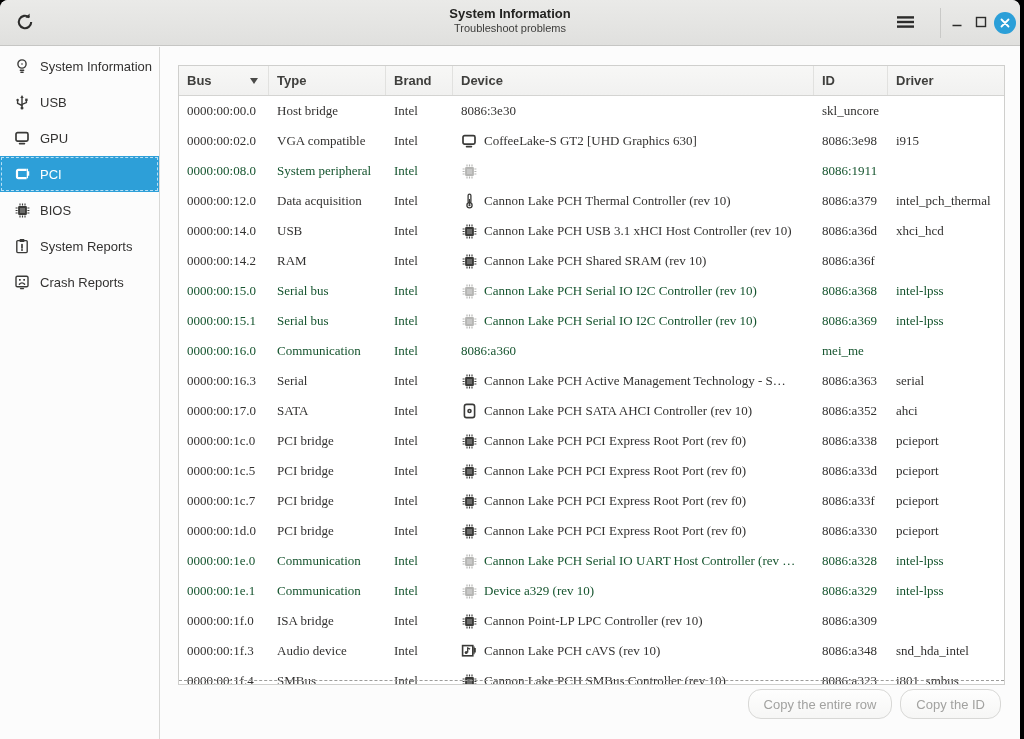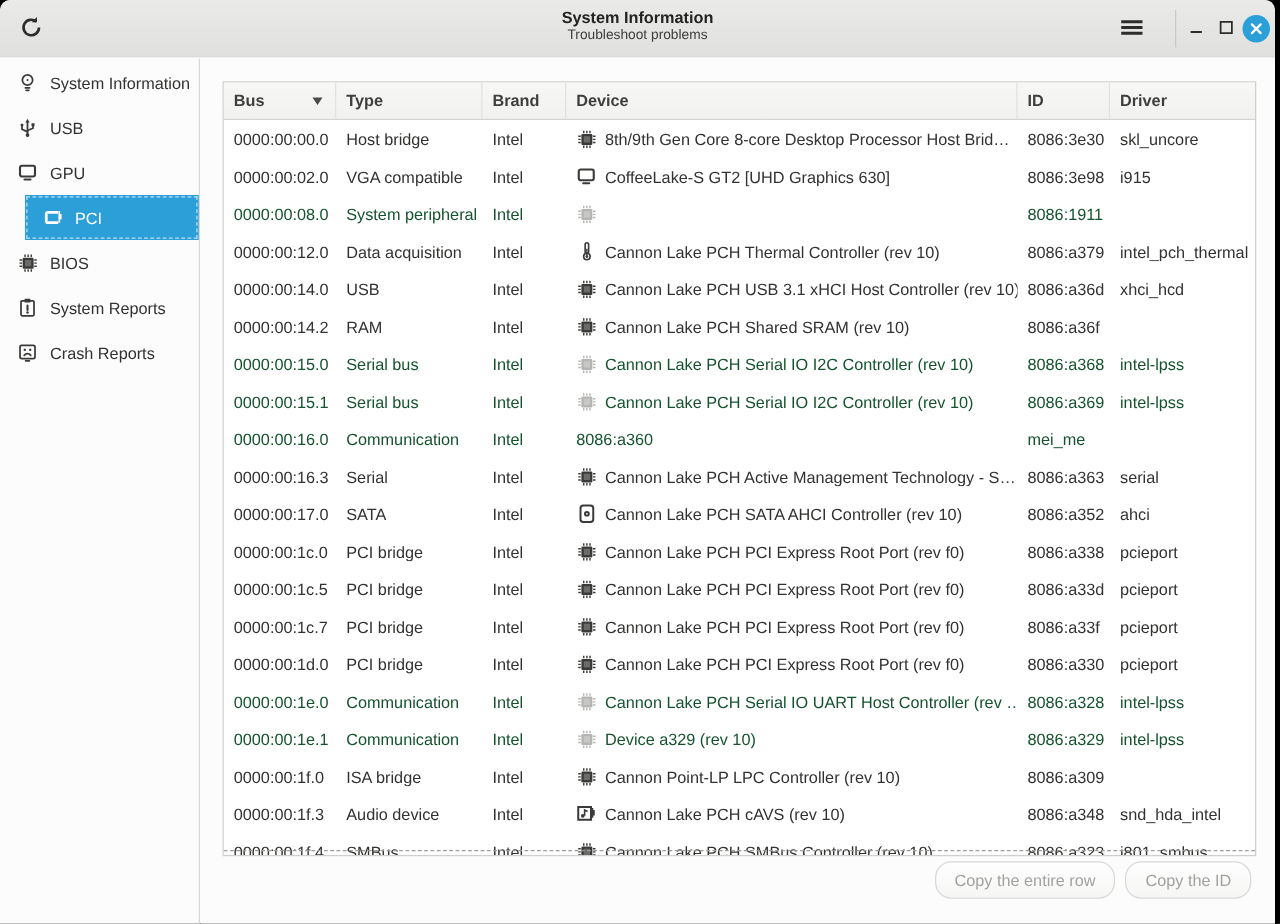--- a/index.html
+++ b/index.html
@@ -19,32 +19,32 @@
   .hb-sep { position:absolute; right:79px; top:8px; width:1px; height:30px; background:#c9c9c7; }
   .min-btn { right:48px; }
   .max-btn { right:26px; width:26px; }
   .close-btn { right:-2px; width:34px; }
   .close-circle { width:22px; height:22px; border-radius:50%; background:#2b9fd8; display:flex; align-items:center; justify-content:center; color:#fff; }
 
   
   .sidebar { position:absolute; left:0; top:47px; width:160px; bottom:0; background:#fcfcfc; border-right:1px solid #d8d8d6; padding-top:1px; }
   .side-item { height:36px; display:flex; align-items:center; gap:9px; padding:0 0 0 13px; color:#333231; cursor:pointer; }
   .side-item .icn { width:18px; height:18px; display:flex; align-items:center; justify-content:center; color:#3a3a38; flex:0 0 18px; }
-  .side-item.selected { background:#2d9fd8; color:#fff; outline:1px dashed rgba(230,245,255,.75); outline-offset:-2px;margin-left:20px; }
+  .side-item.selected { background:#2d9fd8; color:#fff; outline:1px dashed rgba(230,245,255,.75); outline-offset:-2px; }
   .side-item.selected .icn { color:#fff; }
 
   
   .main { position:absolute; left:161px; top:47px; right:0; bottom:0; background:#fcfcfc; }
   .tablebox { position:absolute; left:17px; top:18px; width:827px; height:620px; background:#fff; border:1px solid #cfcfcd; overflow:hidden; }
   .thead { display:grid; grid-template-columns:90px 117px 67px 361px 74px 118px; height:30px;
     background:linear-gradient(#f7f7f6,#f1f1f0); border-bottom:1px solid #d4d4d2; }
   .th { display:flex; align-items:center; padding:0 8px; font-weight:bold; font-size:13px; color:#3f3f3d; border-right:1px solid #e1e1df; cursor:pointer; position:relative;text-align:center; }
   .th:last-child { border-right:none; }
   .sort-arrow { position:absolute; right:10px; width:0; height:0; border-left:4.5px solid transparent; border-right:4.5px solid transparent; border-top:6px solid #4a4a48; }
-  .tbody { position:relative; }
+  .tbody { position:relative;font-family:Liberation Serif, serif; }
   .row { display:grid; grid-template-columns:90px 117px 67px 361px 74px 118px; height:30px; align-items:center; cursor:pointer; }
   .cell { padding:0 8px; white-space:nowrap; overflow:hidden; }
   .devcell { display:flex; align-items:center; gap:7px; }
   .devcell .icn { width:16px; height:16px; flex:0 0 16px; display:flex; align-items:center; justify-content:center; color:#3a3a38; }
   .row.dim { color:#14532d; }
   .row.dim .icn { color:#b5b5b3; }
   .edge-dash { position:absolute; left:0; right:0; bottom:3px; border-top:1px dashed #9c9c9a; pointer-events:none; }
 
   
   .footer-btns { position:absolute; right:19px; top:642px; display:flex; gap:8px; }
@@ -193,30 +193,20 @@
           </div>
           <div class="th">
             <span>Driver</span>
           </div>
         </div>
       <div class="tbody" id="tbody">
           <div class="row">
             <div class="cell">0000:00:00.0</div>
             <div class="cell">Host bridge</div>
             <div class="cell">Intel</div>
-            <div class="cell devcell">
-              <span class="icn">
-                <svg width="15" height="15" viewBox="0 0 15 15">
-                  <rect x="3.1" y="3.1" width="8.8" height="8.8" rx="1" fill="currentColor"></rect>
-                  <path stroke="currentColor" stroke-width="1.15" d="M5 0.6v2M7.5 0.6v2M10 0.6v2M5 12.4v2M7.5 12.4v2M10 12.4v2M0.6 5h2M0.6 7.5h2M0.6 10h2M12.4 5h2M12.4 7.5h2M12.4 10h2"></path>
-                  <rect x="5" y="5" width="5" height="5" fill="#fff" opacity="0.25"></rect>
-                </svg>
-              </span>
-              <span>8th/9th Gen Core 8-core Desktop Processor Host Brid…</span>
-            </div>
             <div class="cell">8086:3e30</div>
             <div class="cell">skl_uncore</div>
           </div>
           <div class="row">
             <div class="cell">0000:00:02.0</div>
             <div class="cell">VGA compatible</div>
             <div class="cell">Intel</div>
             <div class="cell devcell">
               <span class="icn">
                 <svg width="16" height="16" viewBox="0 0 16 16" fill="none" stroke="currentColor" stroke-width="1.7" stroke-linecap="round">

